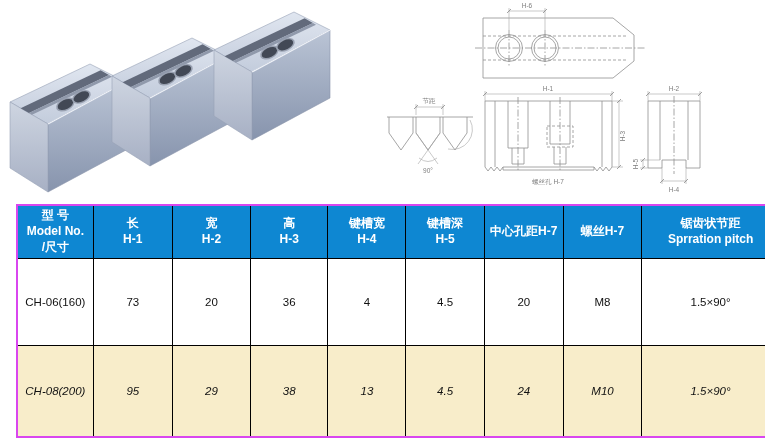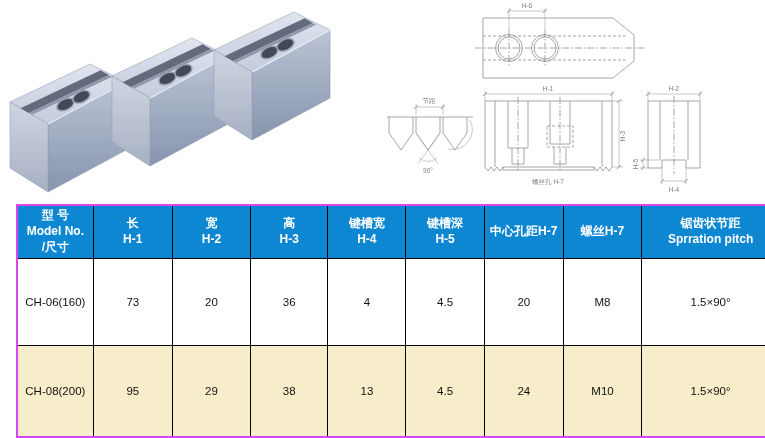--- a/index.html
+++ b/index.html
@@ -13,21 +13,21 @@
   .dc{stroke-dasharray:7 2 1.5 2;}
   .dt{fill:#7d7d7d;font-size:6.5px;font-family:"Liberation Sans",sans-serif;}
   .tick{stroke:#7d7d7d;stroke-width:.7;fill:none;}
   
   .spec{position:absolute;top:204px;left:16px;width:765px;height:234px;border-collapse:collapse;
         table-layout:fixed;border:2px solid #d946ef;}
   .spec th,.spec td{border:1px solid #000;text-align:center;vertical-align:middle;padding:0;}
   .spec thead th{background:var(--hdr,#0e87d2);color:#fff;font-weight:bold;font-size:12px;line-height:1.3;}
   .spec thead tr{height:53px;}
   .spec td{font-size:11.5px;color:#111;background:#fff;}
-  .spec tr.alt td{background:var(--alt,#f8edca);}
+  .spec tr.alt td{background:var(--alt,#f8edca);font-style:italic;}
   .hl{display:block;}
 </style>
 </head>
 <body>
 
 <div class="canvas">
 
   <svg class="topsvg" width="765" height="204" viewBox="0 0 765 204">
     <defs>
       <linearGradient id="gTop" x1="0" y1="0" x2="0" y2="1">

